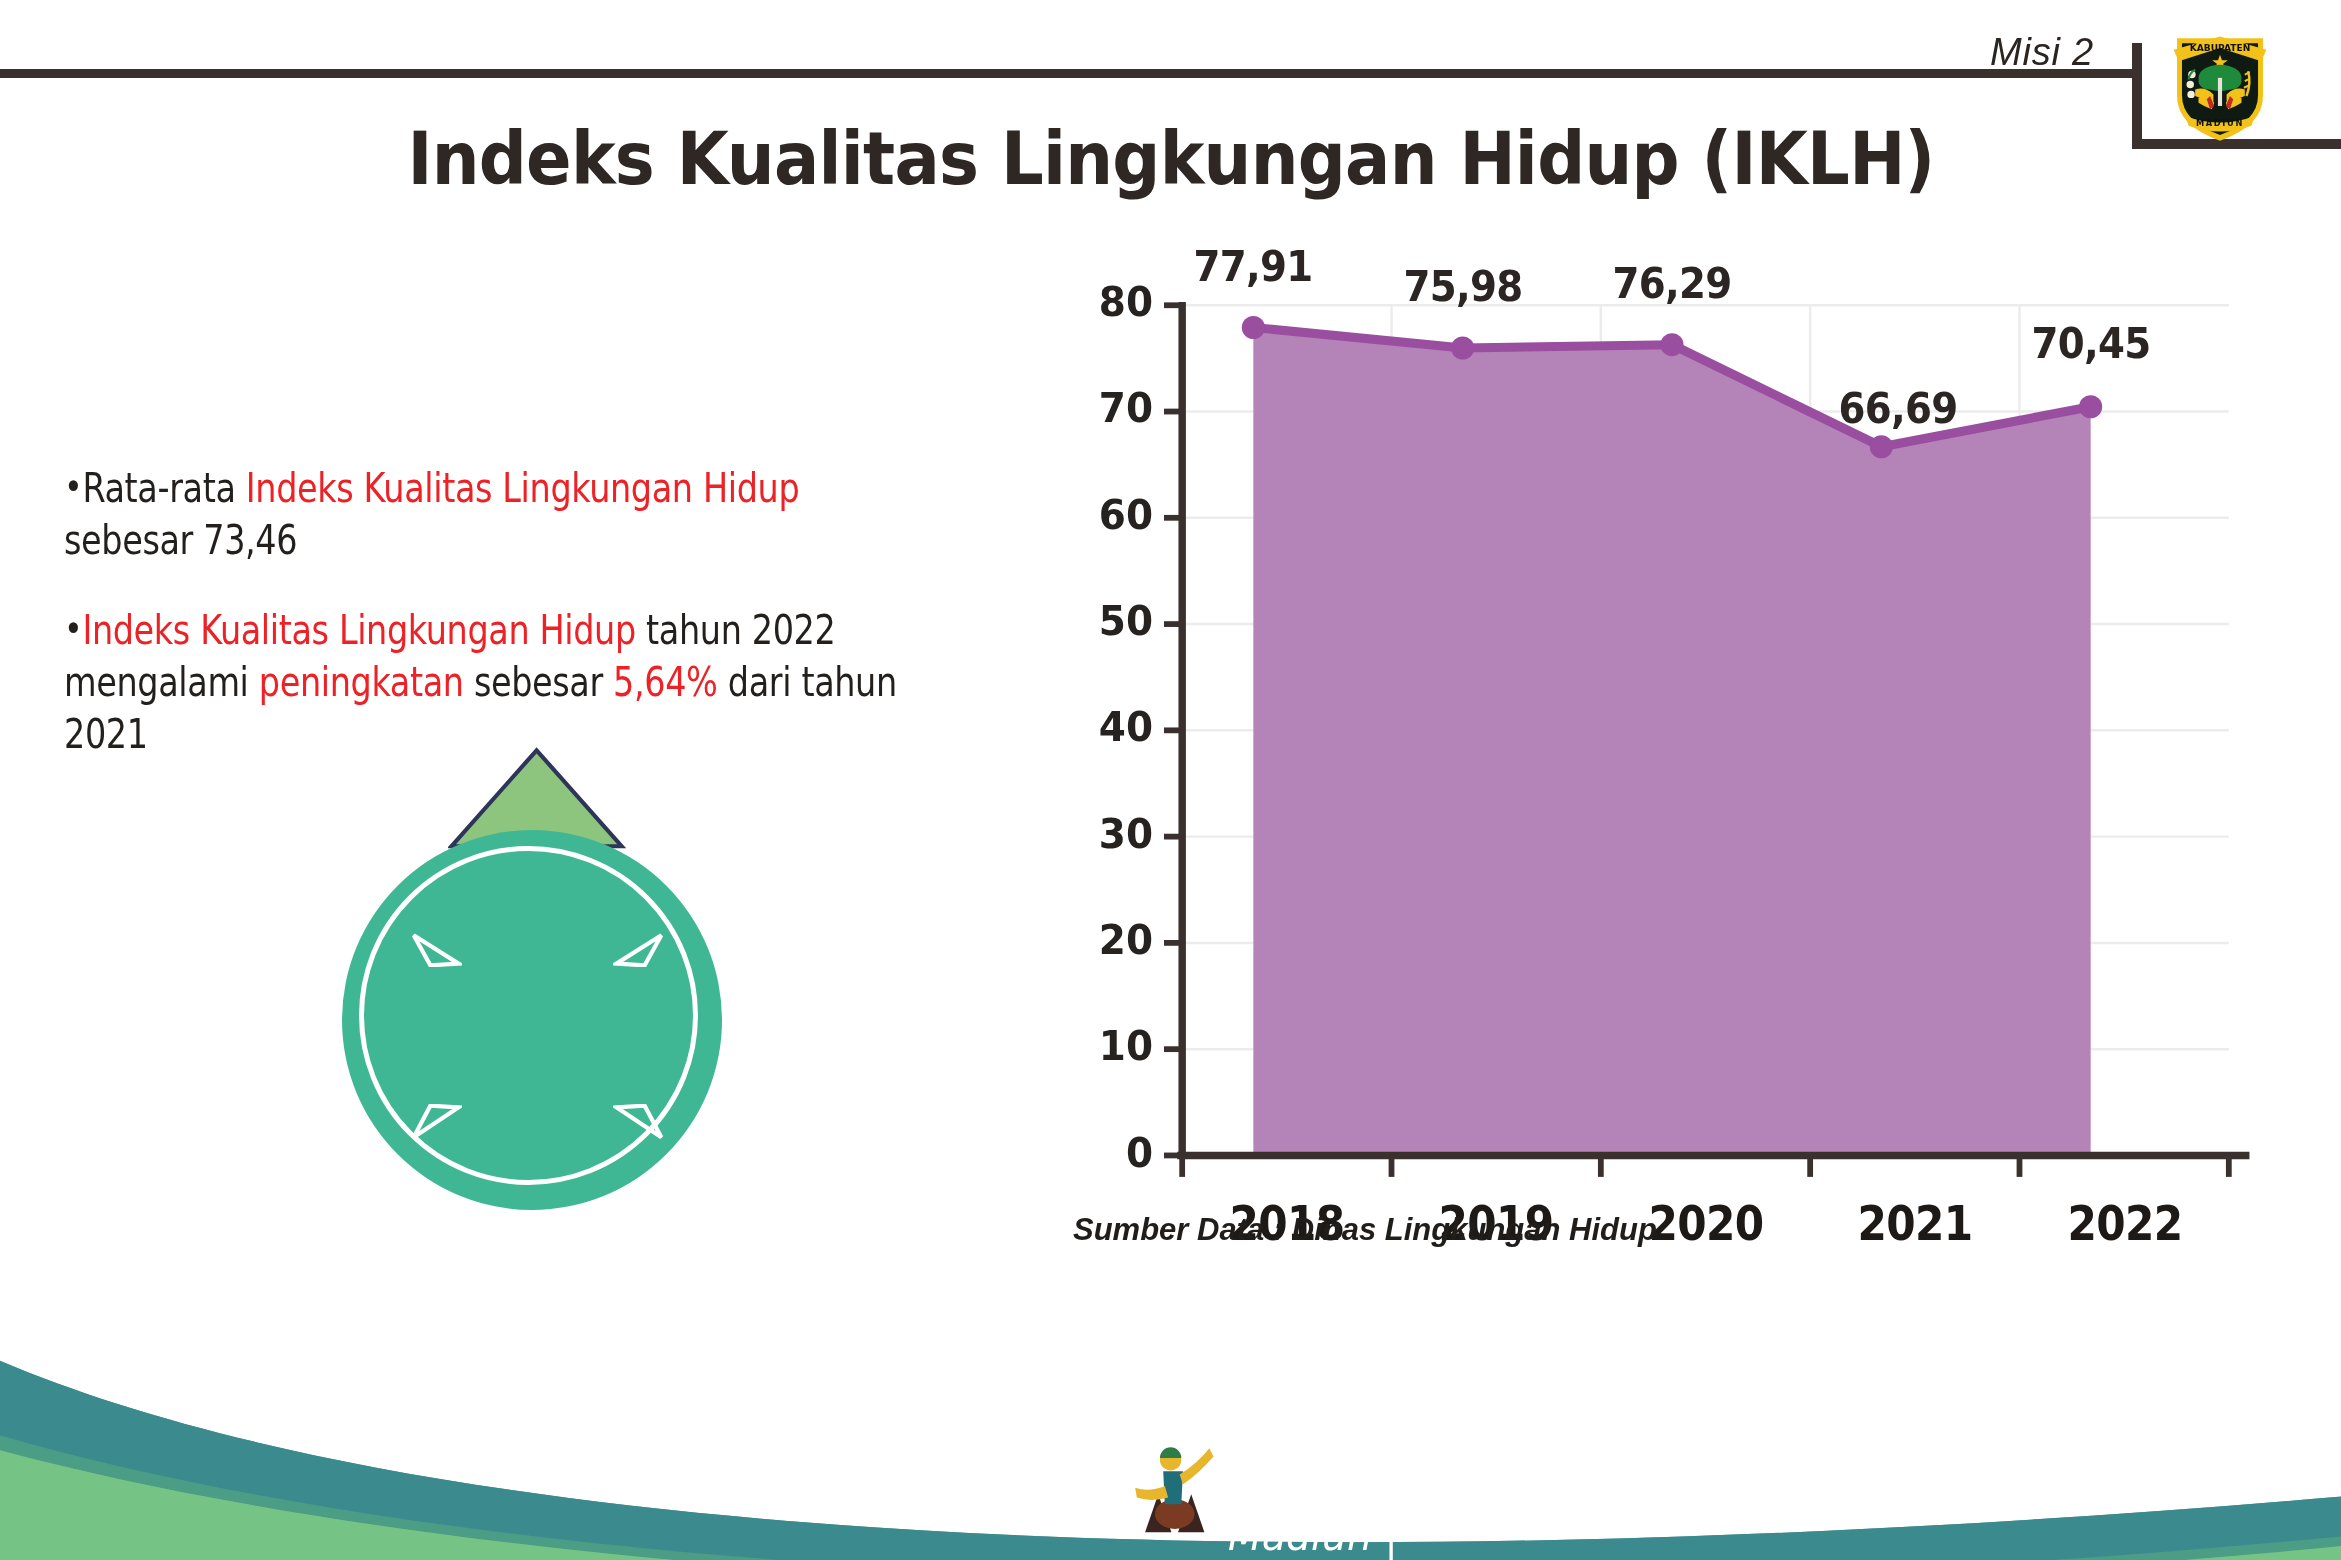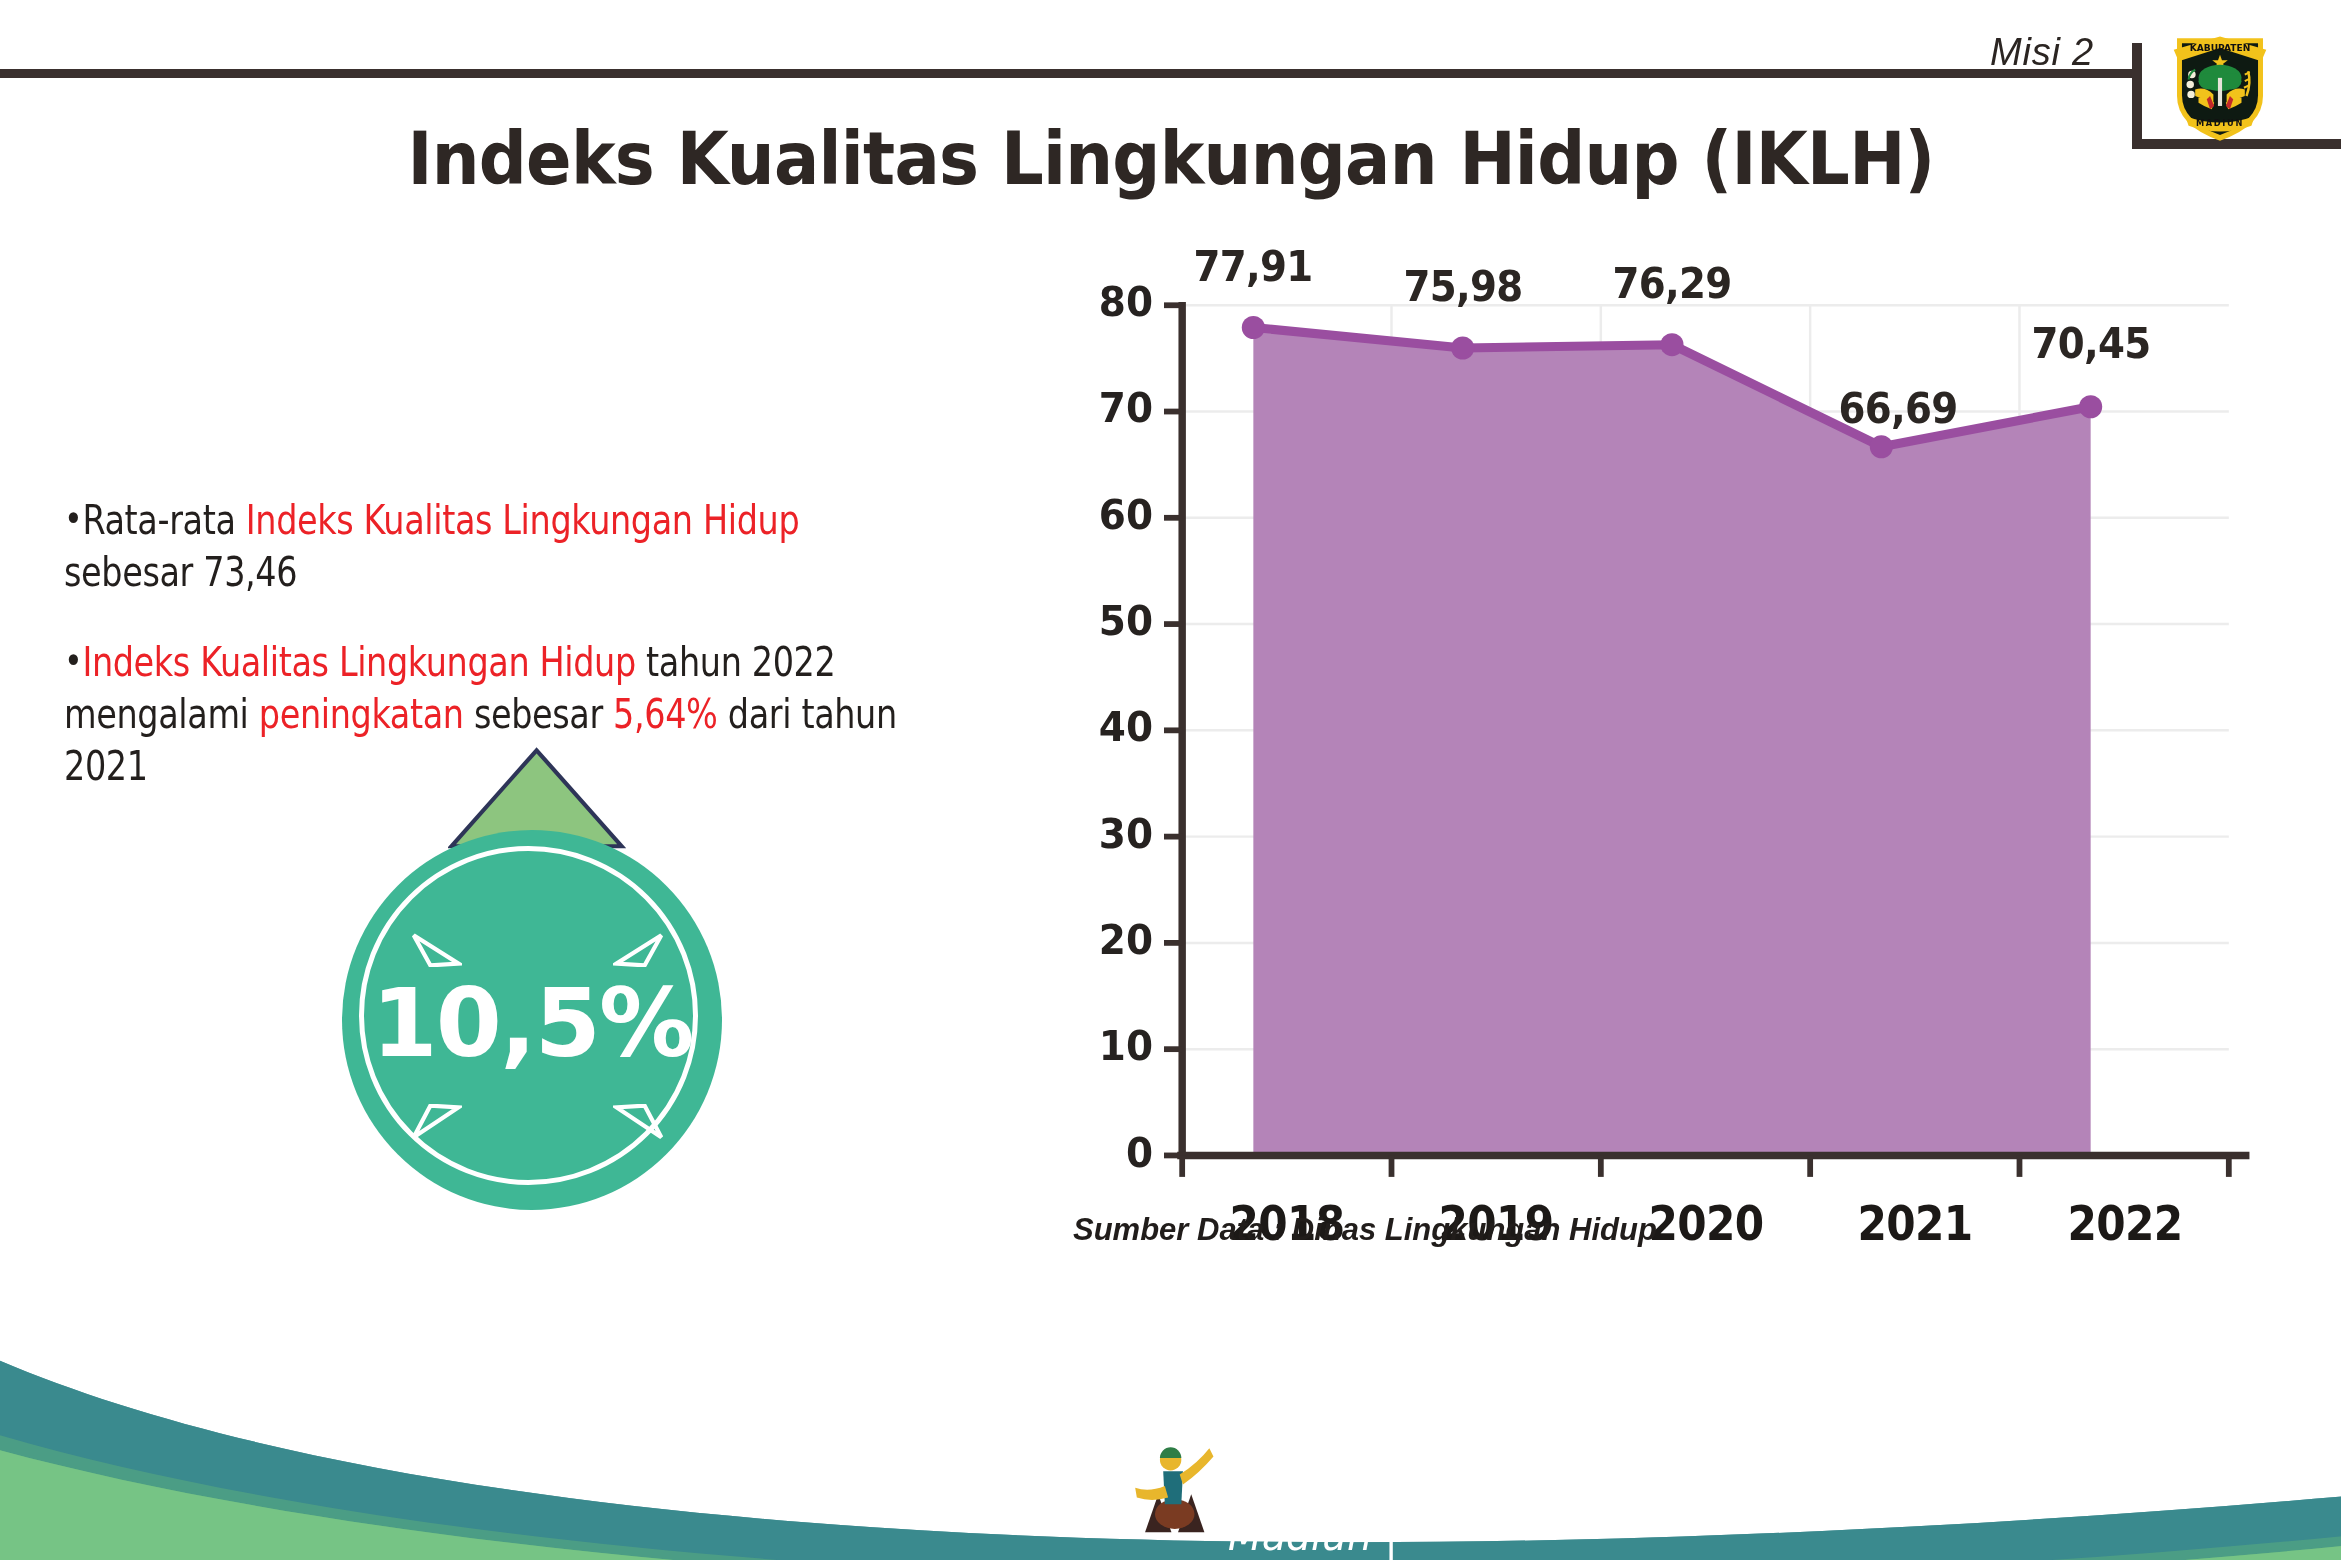--- a/index.html
+++ b/index.html
@@ -74,21 +74,20 @@
     letter-spacing: -0.8px;
     transform: scaleX(0.92);
   }
 
   
   #bullets {
     position: absolute;
     left: 64px;
     top: 462px;
     width: 900px;
-    margin-top: 32px;
   }
   .bullet {
     position: relative;
     font-family: "DejaVu Sans Condensed", "DejaVu Sans", sans-serif;
     font-size: 40px;
     line-height: 1.30;
     color: #231F1D;
     letter-spacing: -0.4px;
     margin-bottom: 38px;
     transform-origin: left top;
@@ -310,21 +309,20 @@
   </svg>
   <svg class="badge-tri" id="tri-tr" width="50" height="40" viewBox="0 0 60 48" style="width:50px;height:40px">
     <polygon points="58,10 4,44 38,46" fill="none" stroke="#ffffff" stroke-width="5"></polygon>
   </svg>
   <svg class="badge-tri" id="tri-bl" width="50" height="40" viewBox="0 0 60 48" style="width:50px;height:40px">
     <polygon points="2,40 56,4 22,2" fill="none" stroke="#ffffff" stroke-width="5"></polygon>
   </svg>
   <svg class="badge-tri" id="tri-br" width="50" height="40" viewBox="0 0 60 48" style="width:50px;height:40px">
     <polygon points="58,40 4,4 38,2" fill="none" stroke="#ffffff" stroke-width="5"></polygon>
   </svg>
-  <div id="badge-value">10,5%</div>
 </div>
 
 <div id="chart">
   <svg id="chart-svg" width="1288" height="974" viewBox="0 0 1560 1180">
       <line x1="252" y1="911.25" x2="1520" y2="911.25" stroke="#ECECEC" stroke-width="3"></line>
       <line x1="252" y1="782.5" x2="1520" y2="782.5" stroke="#ECECEC" stroke-width="3"></line>
       <line x1="252" y1="653.75" x2="1520" y2="653.75" stroke="#ECECEC" stroke-width="3"></line>
       <line x1="252" y1="525" x2="1520" y2="525" stroke="#ECECEC" stroke-width="3"></line>
       <line x1="252" y1="396.25" x2="1520" y2="396.25" stroke="#ECECEC" stroke-width="3"></line>
       <line x1="252" y1="267.5" x2="1520" y2="267.5" stroke="#ECECEC" stroke-width="3"></line>

